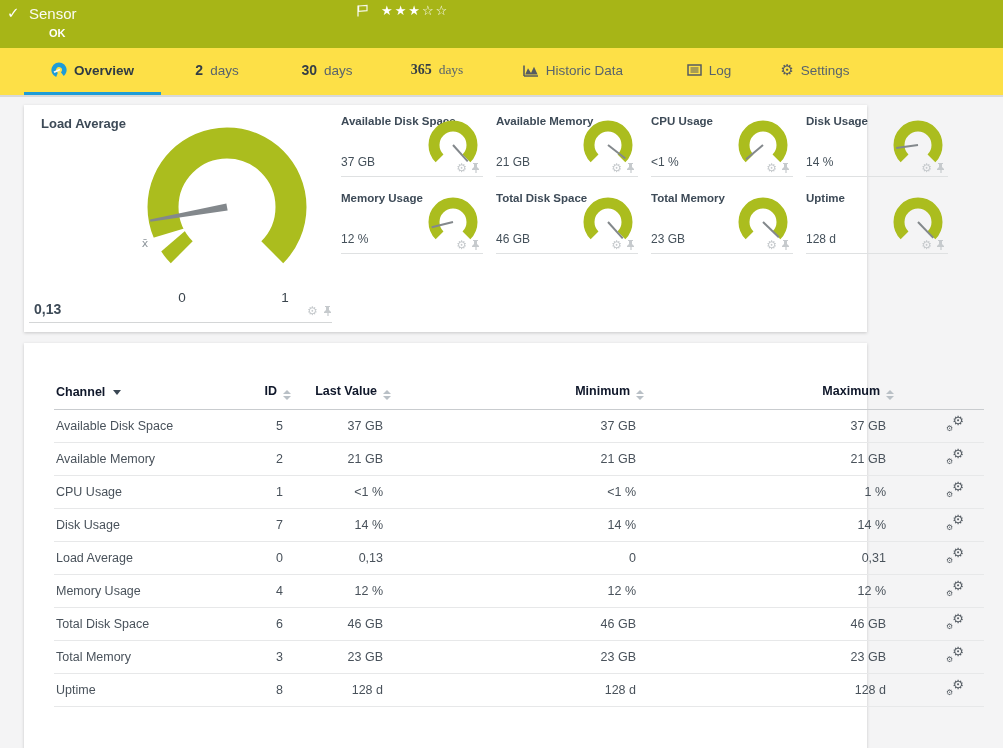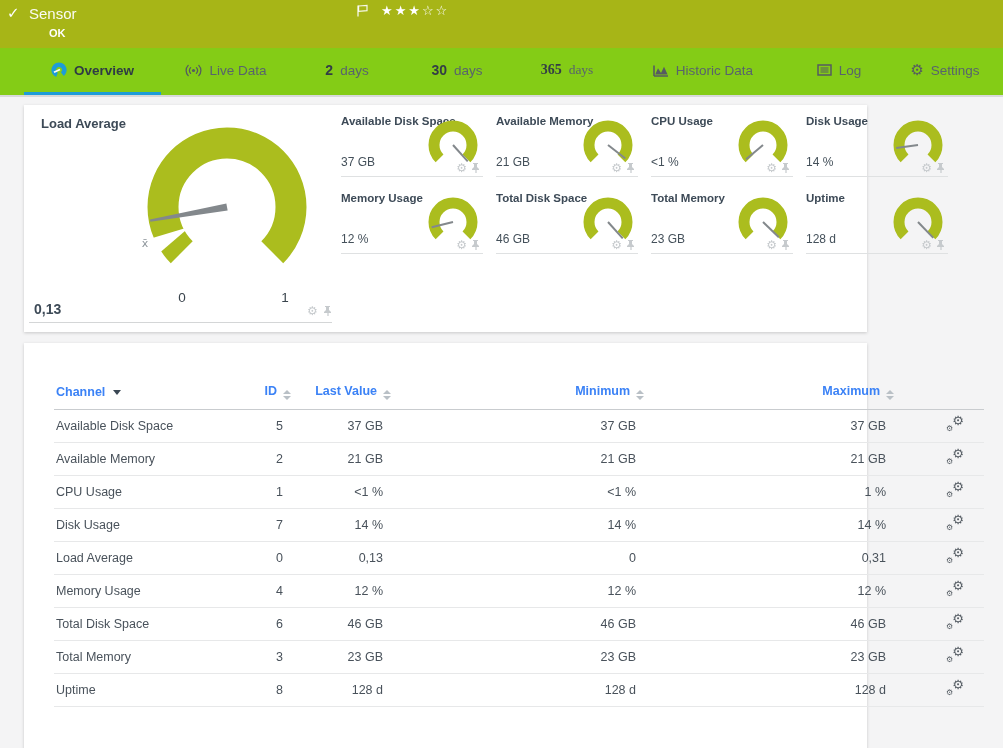--- a/index.html
+++ b/index.html
@@ -16,21 +16,21 @@
   
   .topbar{position:absolute;left:0;top:0;width:1003px;height:48px;background:var(--status-green);color:#fff}
   .topbar .check{position:absolute;left:7px;top:4px;font-size:15px;font-weight:bold}
   .topbar .kind{position:absolute;left:29px;top:5px;font-size:15px;opacity:.95}
   .topbar .title{position:absolute;left:86px;top:3px;font-size:17px;font-weight:bold;letter-spacing:.2px}
   .topbar .flag{position:absolute;left:356px;top:4px}
   .stars{position:absolute;left:381px;top:3px;font-size:13px;letter-spacing:2px}
   .topbar .status{position:absolute;left:49px;top:27px;font-size:11px;font-weight:bold}
 
   
-  .tabbar{position:absolute;left:0;top:48px;width:1003px;height:49px;background:#84cc16;border-bottom:2px solid #d8d9da;display:flex;padding-left:24px;overflow:hidden}
+  .tabbar{position:absolute;left:0;top:48px;width:1003px;height:49px;background:#fde047;border-bottom:2px solid #d8d9da;display:flex;padding-left:24px;overflow:hidden}
   .tab{flex:0 0 auto;display:flex;align-items:center;justify-content:center;gap:7px;height:100%;font-size:13.5px;color:#58636d;cursor:pointer;border-bottom:3px solid transparent}
   .tab.active{border-bottom-color:var(--accent-blue)}
   .tab.active .tab-label{color:#2f3b45;font-weight:bold}
   .tab-num{font-weight:bold;color:#333d46;font-size:14px}
   .tab-icon{display:inline-flex;align-items:center}
   .gear-tab-glyph{font-family:"DejaVu Sans",sans-serif;font-size:15px;color:#555b61;line-height:1}
 
   
   .card{position:absolute;left:24px;width:843px;background:#fff;box-shadow:0 1px 3px rgba(0,0,0,.18)}
   #gauges-card{top:105px;height:227px}
@@ -54,21 +54,21 @@
   .mini-icons{position:absolute;right:15px;bottom:3px;display:flex;gap:3px;align-items:center}
   .mini-sep{position:absolute;left:0;right:13px;bottom:0;height:1px;background:#dfe1e2}
   .mini-arc{fill:none;stroke:var(--gauge-green);stroke-width:11;stroke-dasharray:270 90}
   .mini-needle{stroke:var(--needle-gray);stroke-width:2}
   .gear-glyph{font-family:"DejaVu Sans",sans-serif;font-size:12px;color:#c6cacd;line-height:1;cursor:pointer}
   .pin-svg path{fill:#c6cacd}
 
   
   .tbl-wrap{margin-left:30px;padding-top:32px}
   table{border-collapse:collapse;table-layout:fixed;width:915px;font-size:12.5px}
-  th{height:34px;text-align:right;font-weight:bold;color:#3b82f6;border-bottom:1px solid #c9cccf;white-space:nowrap;cursor:pointer}
+  th{height:34px;text-align:right;font-weight:bold;color:#0f172a;border-bottom:1px solid #c9cccf;white-space:nowrap;cursor:pointer}
   th.th-0{text-align:left;padding-left:2px}
   td{height:33px;border-bottom:1px solid #e7e8e9;color:#49525b;white-space:nowrap}
   .c-channel{padding-left:2px}
   .channel-link{cursor:pointer}
   .c-num{text-align:right;padding-right:8px}
   .c-action{padding-left:52px}
   .sort-both{display:inline-flex;flex-direction:column;gap:2px;margin-left:6px;vertical-align:1px}
   .tri-up{width:0;height:0;border-left:4px solid transparent;border-right:4px solid transparent;border-bottom:4px solid #b9c0c6}
   .tri-down{width:0;height:0;border-left:4px solid transparent;border-right:4px solid transparent;border-top:4px solid #b9c0c6}
   .sort-desc{display:inline-block;margin-left:8px;width:0;height:0;border-left:4.5px solid transparent;border-right:4.5px solid transparent;border-top:5.5px solid #3a4754;vertical-align:1px}
@@ -93,30 +93,20 @@
 <div class="tabbar" id="tabs">
     <div class="tab active" style="width: 137px;">
     <span class="tab-icon">
         <svg width="16" height="16" viewBox="0 0 16 16">
     <circle cx="8" cy="8" r="5.3" fill="none" stroke="#1e9cd7" stroke-width="4.6" pathLength="360" stroke-dasharray="300 60" transform="rotate(112 8 8)"></circle>
     <line x1="9" y1="7.4" x2="3" y2="10.2" stroke="#fafafa" stroke-width="1.7"></line>
   </svg>
       </span>
 
     <span class="tab-label">Overview</span>
-  </div>
-    <div class="tab" style="width: 130px;">
-    <span class="tab-icon">
-        <svg width="17" height="13" viewBox="0 0 17 13">
-    <circle cx="8.5" cy="6.5" r="1.6" fill="#555b61"></circle>
-    <path d="M5.6 3.6a4.1 4.1 0 0 0 0 5.8 M3.2 1.4a7.3 7.3 0 0 0 0 10.2 M11.4 3.6a4.1 4.1 0 0 1 0 5.8 M13.8 1.4a7.3 7.3 0 0 1 0 10.2" fill="none" stroke="#555b61" stroke-width="1.3" stroke-linecap="round"></path>
-  </svg>
-      </span>
-
-    <span class="tab-label">Live Data</span>
   </div>
     <div class="tab" style="width: 112px;">
 
     <span class="tab-num">2</span>
     <span class="tab-label">days</span>
   </div>
     <div class="tab" style="width: 108px;">
 
     <span class="tab-num">30</span>
     <span class="tab-label">days</span>

